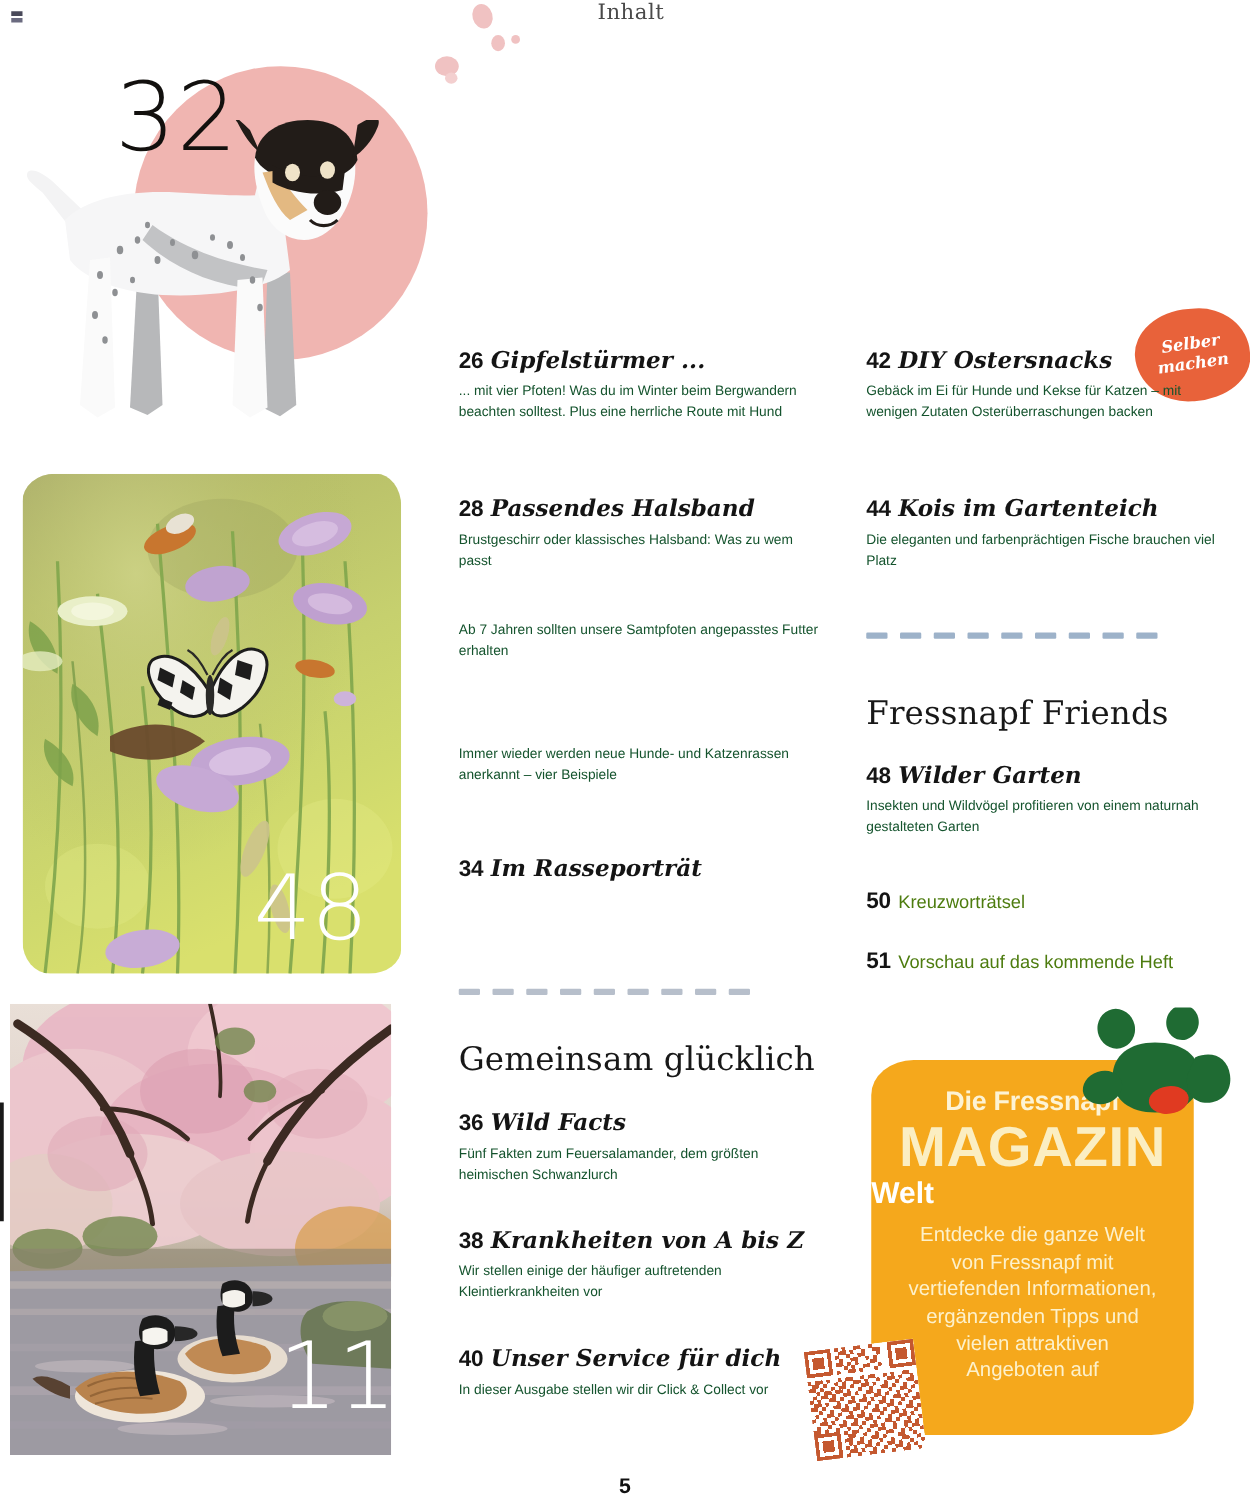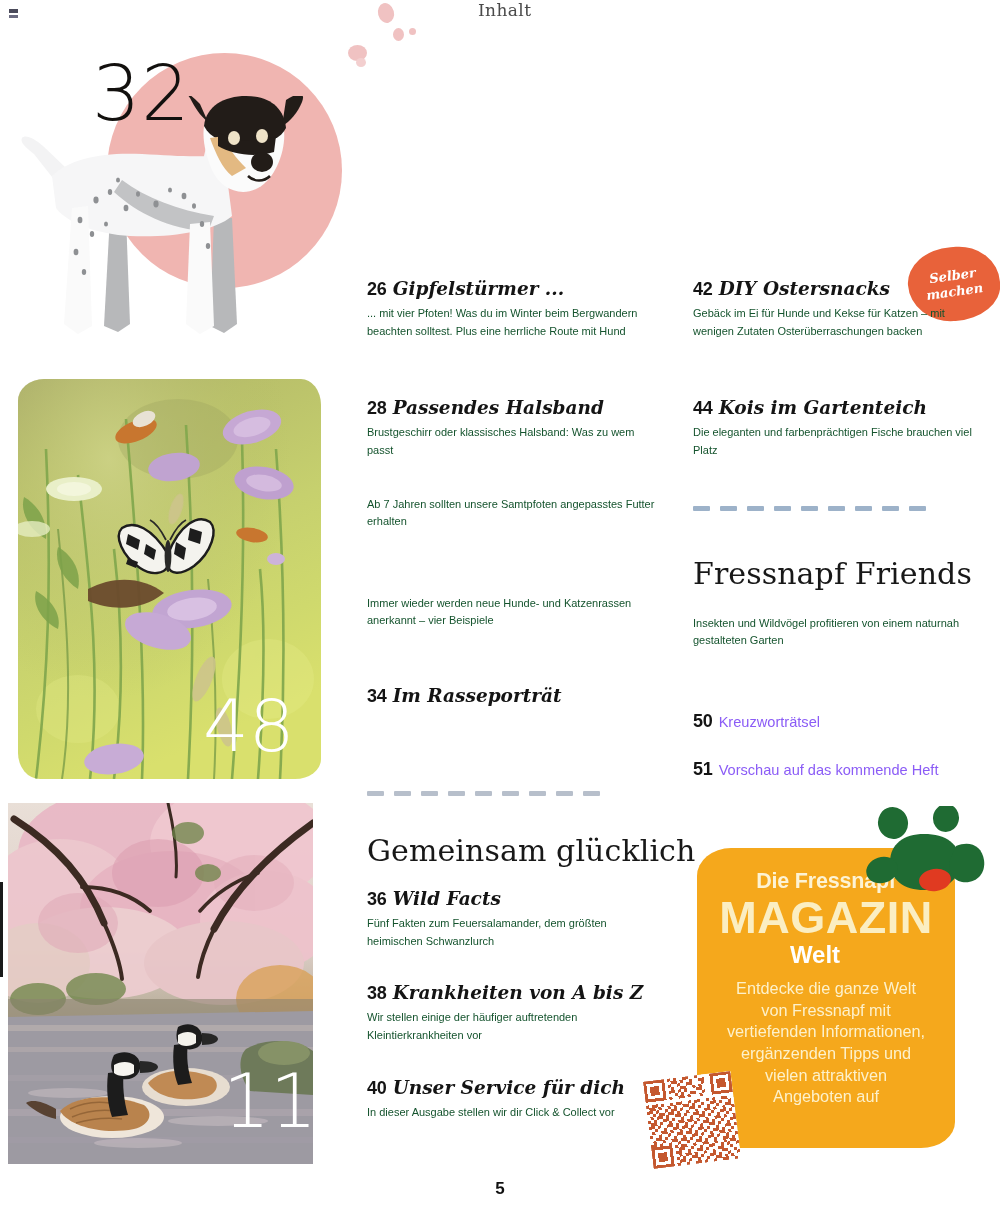--- a/index.html
+++ b/index.html
@@ -117,29 +117,29 @@
     line-height: 1.58;
     color: #14532d;
   }
 
   
   .toc-simple .title-plain {
     font-family: "Liberation Sans", sans-serif;
     font-style: normal;
     font-weight: 400;
     font-size: 14.6px;
-    color: #8b5cf6;
+    color: #4d7c0f;
   }
 
   
   .section-head {
     position: absolute;
     font-family: "DejaVu Serif", serif;
     font-weight: 400;
-    font-size: 30px;
+    font-size: 26px;
     color: #181818;
     letter-spacing: 0.1px;
     white-space: nowrap;
   }
 
   
   .dash-sep { position: absolute; display: flex; gap: 10px; }
   .dash-sep i { display: block; width: 17px; height: 5px; border-radius: 1px; }
   .dash-mid i   { background: #b7bfcb; }
   .dash-right i { background: #9db2c9; }
@@ -186,21 +186,21 @@
     font-size: 45px; font-weight: 700;
     letter-spacing: 0.5px;
     color: #fbeec2;
     line-height: 1.0;
     margin-top: 1px;
   }
   .ad-welt {
     font-size: 24px; font-weight: 700;
     color: #ffffff;
     margin-top: 1px; margin-right: 22px;
-    text-align: center;
+    text-align: left;
   }
   .ad-body {
     margin-top: 9px;
     padding: 0 28px;
     font-size: 16.3px;
     line-height: 1.33;
     color: #fdf1cb;
     font-weight: 400;
   }
   .ad-url {
@@ -579,20 +579,23 @@
     <i></i>
     <i></i>
     <i></i>
     <i></i>
     <i></i>
 </div>
 
 <div class="section-head" style="left:693px; top:556px;">Fressnapf Friends</div>
 
 <div class="toc-entry" style="left:693px; top:610px;">
+  <div class="toc-head">
+    <span class="pg">48</span><span>Wilder Garten</span>
+  </div>
   <div class="toc-desc">Insekten und Wildvögel profitieren von einem naturnah gestalteten Garten</div>
 </div>
 
 <div class="toc-entry toc-simple" style="left:693px; top:710px;">
   <div class="toc-head">
     <span class="pg">50</span><span class="title-plain">Kreuzworträtsel</span>
   </div>
 </div>
 
 <div class="toc-entry toc-simple" style="left:693px; top:758px;">

